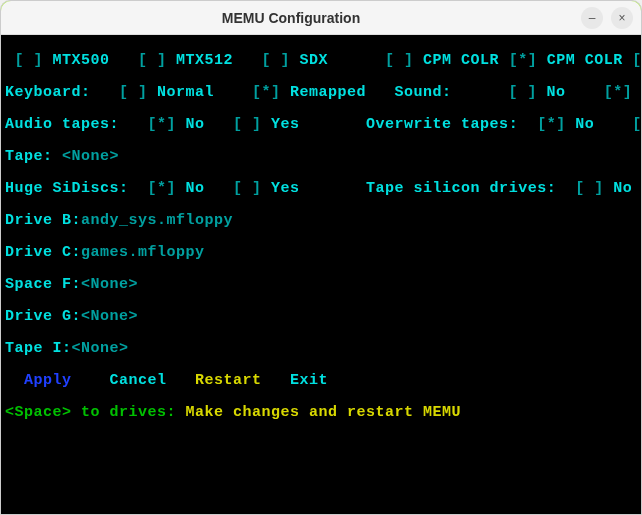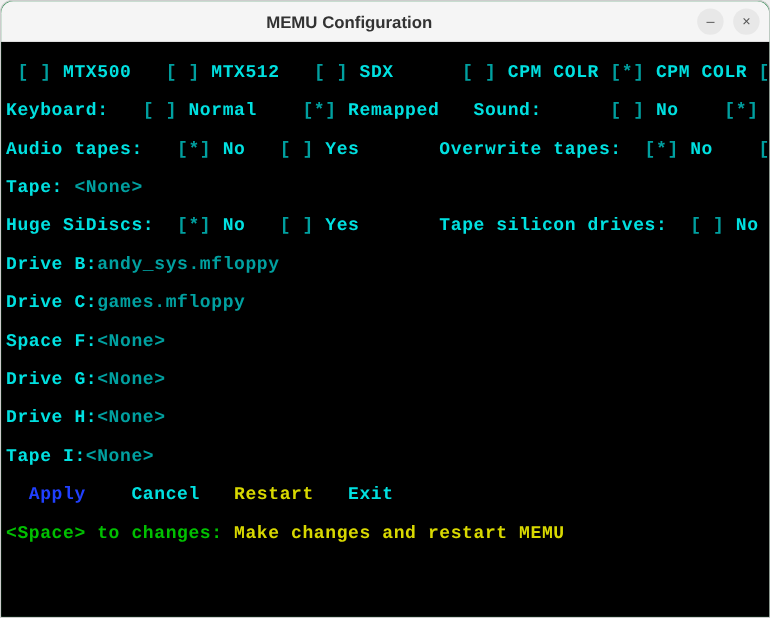--- a/index.html
+++ b/index.html
@@ -6,21 +6,21 @@
   body {
     background: #f0f0f0;
     font-family: sans-serif;
     width: 642px;
     height: 515px;
     overflow: hidden;
   }
   .window {
     width: 642px;
     height: 515px;
-    background: #15803d;
+    background: #bef264;
     border: 1px solid #ccc;
     border-radius: 10px 10px 0 0;
     display: flex;
     flex-direction: column;
   }
   .titlebar {
     height: 34px;
     background: #f5f5f5;
     border-bottom: 1px solid #ddd;
     display: flex;
@@ -84,18 +84,17 @@
   <div class="terminal">
 <span class="row"><span class="dcyan"> [ ] </span><span class="cyan">MTX500</span><span class="dcyan">   [ ] </span><span class="cyan">MTX512</span><span class="dcyan">   [ ] </span><span class="cyan">SDX   </span><span class="dcyan">   [ ] </span><span class="cyan">CPM COLR</span><span class="dcyan"> [*] </span><span class="cyan">CPM COLR</span><span class="dcyan"> [ ] </span></span>
 <span class="row"><span class="cyan">Keyboard:</span><span class="dcyan">   [ ] </span><span class="cyan">Normal</span><span class="dcyan">    [*] </span><span class="cyan">Remapped</span><span class="cyan">   Sound:</span><span class="dcyan">      [ ] </span><span class="cyan">No</span><span class="dcyan">    [*] </span></span>
 <span class="row"><span class="cyan">Audio tapes:</span><span class="dcyan">   [*] </span><span class="cyan">No</span><span class="dcyan">   [ ] </span><span class="cyan">Yes</span><span class="cyan">       Overwrite tapes:</span><span class="dcyan">  [*] </span><span class="cyan">No</span><span class="dcyan">    [ ] </span></span>
 <span class="row"><span class="cyan">Tape:</span><span class="dcyan"> &lt;None&gt;</span></span>
 <span class="row"><span class="cyan">Huge SiDiscs:</span><span class="dcyan">  [*] </span><span class="cyan">No</span><span class="dcyan">   [ ] </span><span class="cyan">Yes</span><span class="cyan">       Tape silicon drives:</span><span class="dcyan">  [ ] </span><span class="cyan">No</span><span class="dcyan">    [*] </span></span>
 <span class="row"><span class="cyan">Drive B:</span><span class="dcyan">andy_sys.mfloppy</span></span>
 <span class="row"><span class="cyan">Drive C:</span><span class="dcyan">games.mfloppy</span></span>
 <span class="row"><span class="cyan">Space F:</span><span class="dcyan">&lt;None&gt;</span></span>
 <span class="row"><span class="cyan">Drive G:</span><span class="dcyan">&lt;None&gt;</span></span>
-<span class="row"><span class="cyan">Drive H:</span><span class="dcyan">&lt;None&gt;</span></span>
 <span class="row"><span class="cyan">Tape I:</span><span class="dcyan">&lt;None&gt;</span></span>
 <span class="row"><span class="blue">  Apply</span><span class="cyan">    Cancel</span><span class="yellow">   Restart</span><span class="cyan">   Exit</span></span>
-<span class="row"><span class="green">&lt;Space&gt;</span><span class="green"> to changes: </span><span class="yellow">Make changes and restart MEMU</span></span>
+<span class="row"><span class="green">&lt;Space&gt;</span><span class="green"> to drives: </span><span class="yellow">Make changes and restart MEMU</span></span>
   </div>
 </div>
 
 </body></html>

